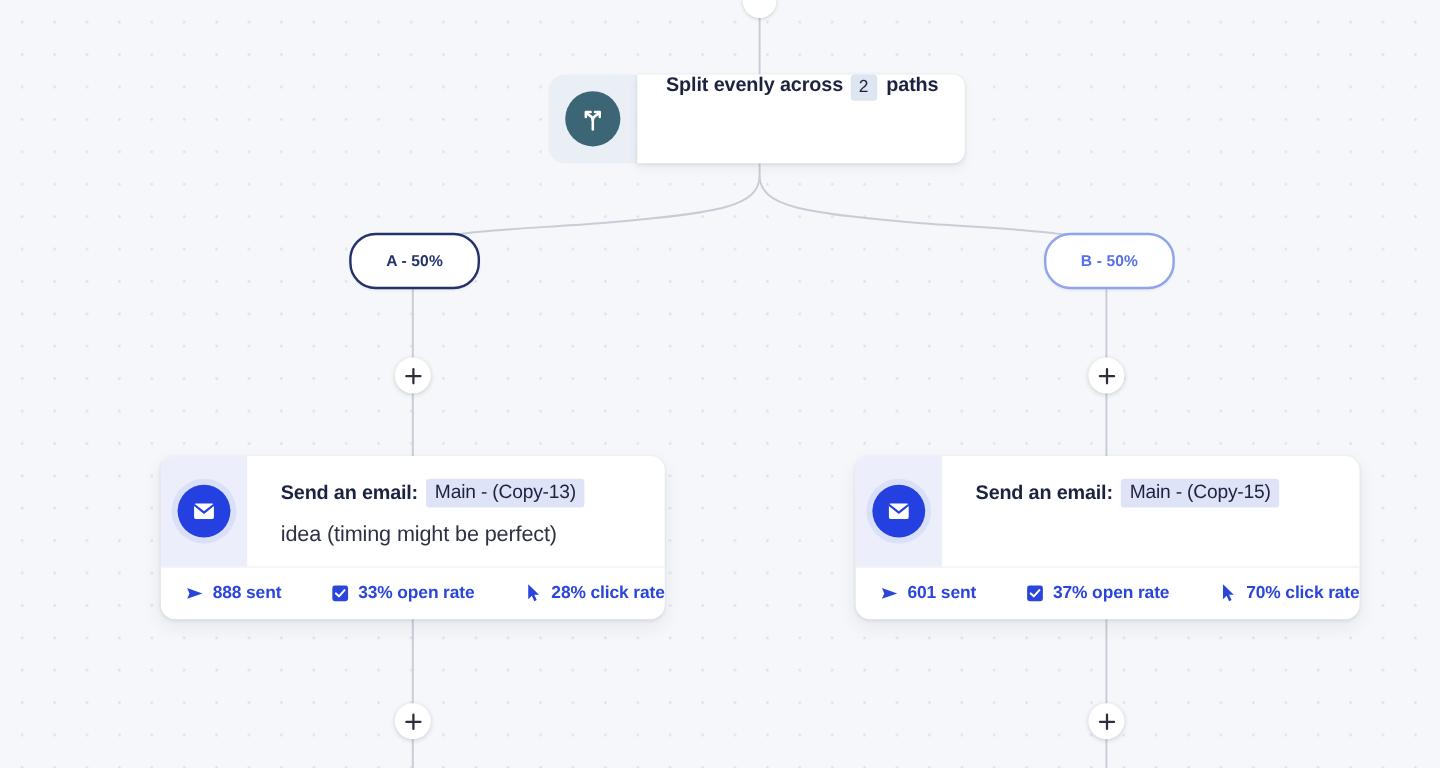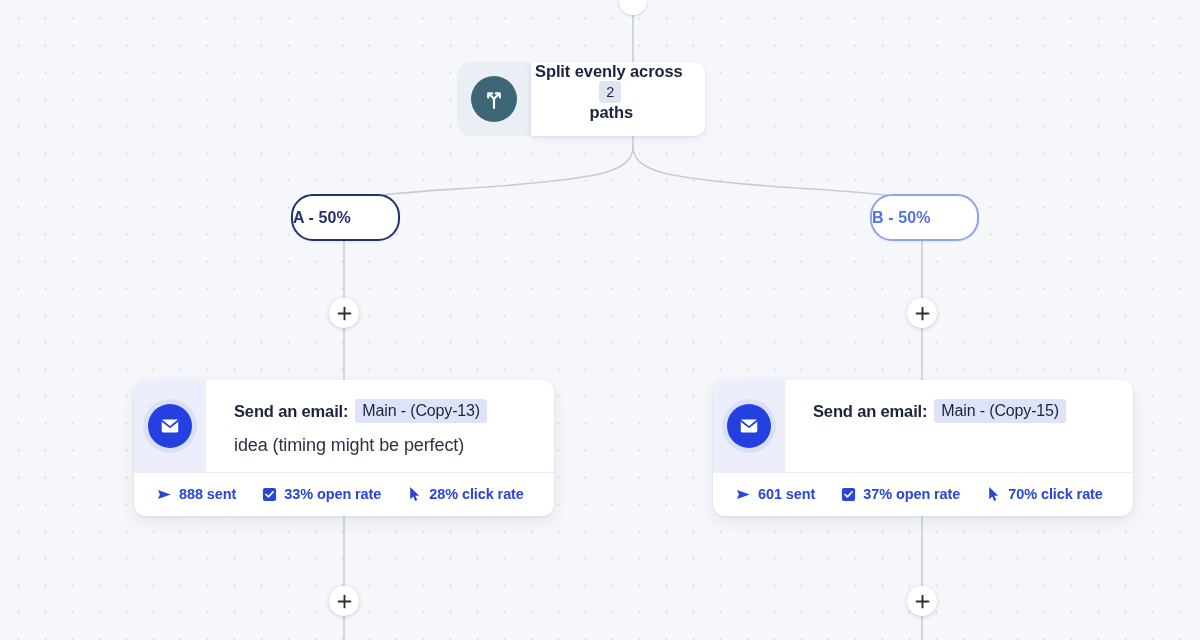--- a/index.html
+++ b/index.html
@@ -66,29 +66,28 @@
     background: #3c6675;
     display: flex;
     align-items: center;
     justify-content: center;
   }
   .split-label {
     height: 74px;
     background: #ffffff;
     border-radius: 0 10px 10px 0;
     display: flex;
-    align-items: center;
-    padding: 0 22px 0 4px;
+    align-items: flex-start;
+    padding: 0 22px 0 24px;
     box-shadow: 0 1px 3px rgba(35,45,75,.10), 0 4px 10px rgba(35,45,75,.05);
     font-size: 16.5px;
     font-weight: bold;
     color: #1c2340;
     white-space: nowrap;
     letter-spacing: -0.1px;
-    flex-direction: column;
   }
   .split-count {
     display: inline-block;
     margin: 0 3px 0 6px;
     padding: 3px 7px;
     background: #dde5f0;
     border-radius: 3px;
     font-size: 14.5px;
     font-weight: normal;
     color: #1c2340;
@@ -96,22 +95,22 @@
   .split-after { margin-left: 5px; }
 
   
   .path-badge {
     position: absolute;
     height: 43px;
     border-radius: 22px;
     background: #ffffff;
     display: flex;
     align-items: center;
-    justify-content: flex-start;
-    font-size: 16px;
+    justify-content: center;
+    font-size: 13px;
     font-weight: bold;
     letter-spacing: 0.1px;
     box-shadow: 0 1px 2px rgba(35,45,75,.08);
   }
   .path-badge.a {
     left: 291px; top: 194px; width: 105px;
     border: 2px solid #25316b;
     color: #25316b;
   }
   .path-badge.b {
@@ -195,23 +194,24 @@
   .card-subject {
     margin-top: 12px;
     font-size: 18px;
     color: #2c3144;
     letter-spacing: -0.1px;
   }
 
   .card-stats {
     display: flex;
     align-items: center;
-    gap: 26px;
-    padding: 13px 16px 14px 23px;
+    gap: 42px;
+    padding: 13px 0 14px 23px;
     border-top: 1px solid #eceef6;
+    justify-content: flex-end;
   }
   .stat {
     display: flex;
     align-items: center;
     gap: 7px;
     font-size: 14.5px;
     font-weight: bold;
     color: #2a45da;
     letter-spacing: -0.1px;
     white-space: nowrap;

